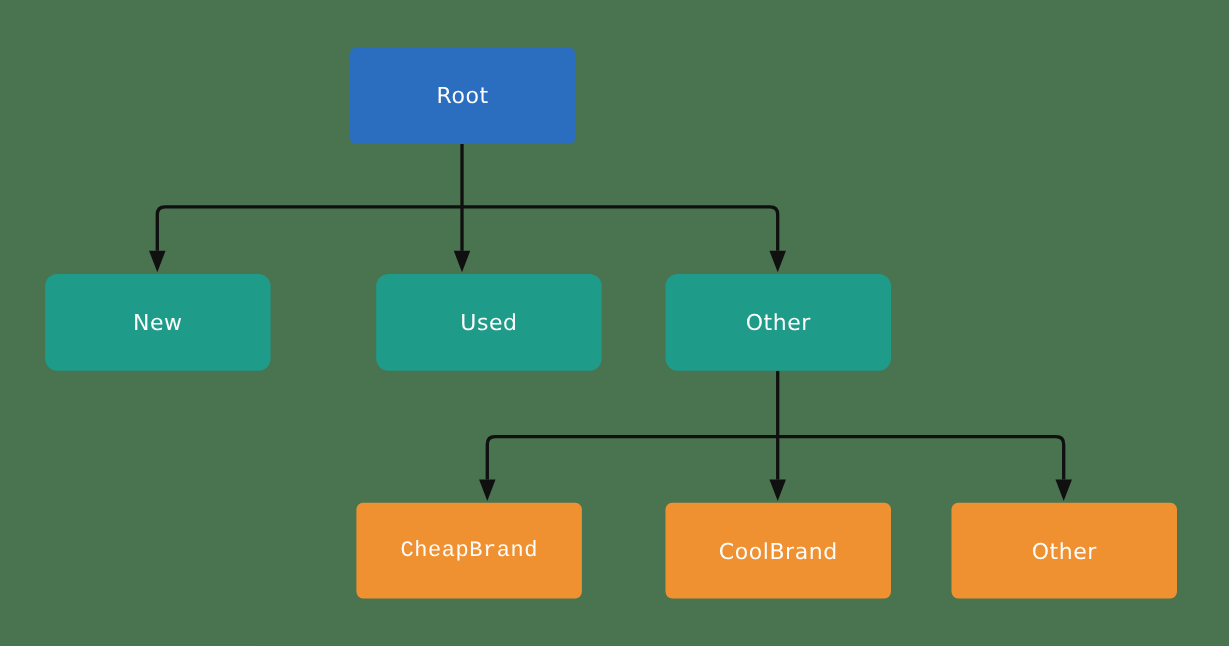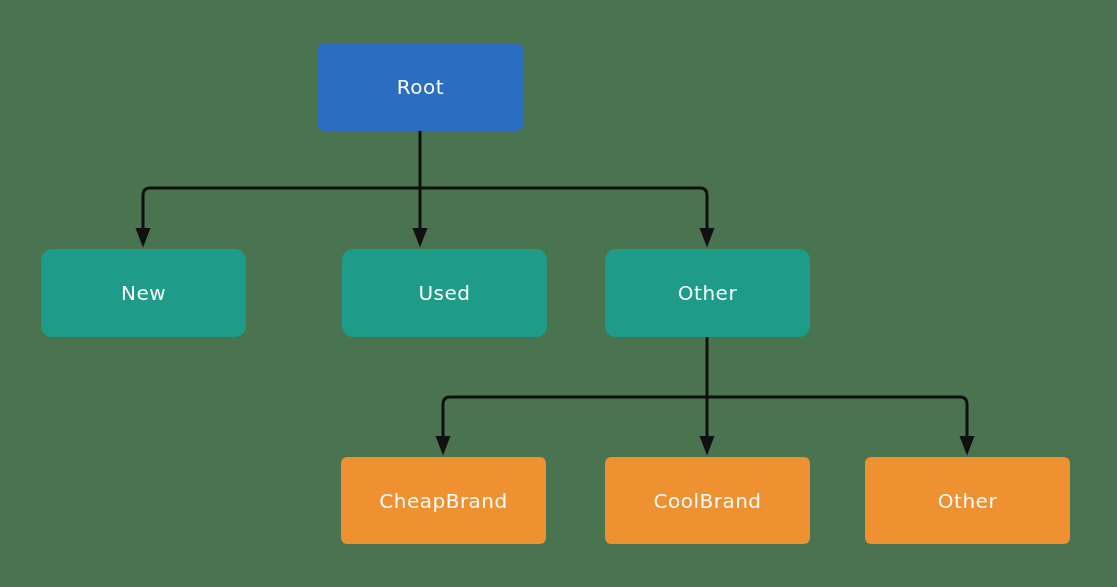--- a/index.html
+++ b/index.html
@@ -43,21 +43,21 @@
     color:var(--node-text);
     font-size:20px;
     letter-spacing:0.5px;
   }
   .node-root{left:318px;top:43px;background:var(--root-fill);}
   .node-l1{top:249px;background:var(--l1-fill);border-radius:11px;}
   .node-new{left:41px;}
   .node-used{left:318px;margin-left:24px;}
   .node-other{left:605px;}
   .node-l2{top:457px;height:87px;background:var(--l2-fill);}
-  .node-cheapbrand{left:341px;}
+  .node-cheapbrand{left:324px;font-family:Liberation Mono, monospace;}
   .node-coolbrand{left:605px;}
   .node-other2{left:865px;}
 </style>
 </head>
 <body>
 
 <div class="canvas">
 
   <svg class="edge-layer" viewBox="0 0 1117 587" xmlns="http://www.w3.org/2000/svg">
 

